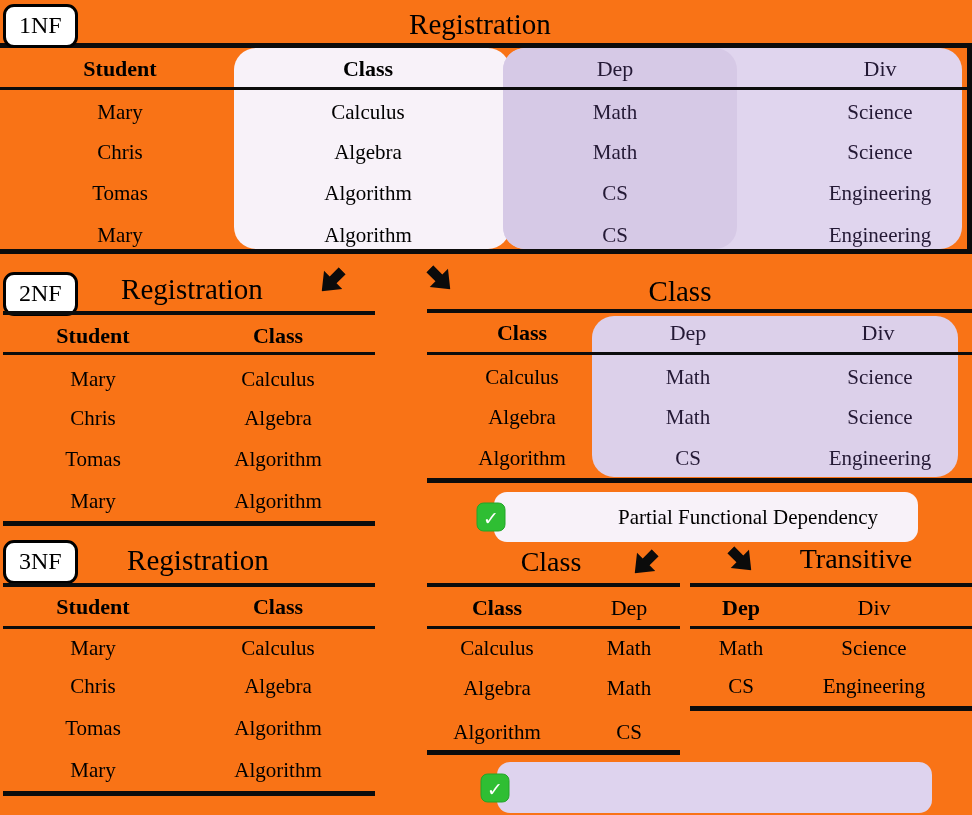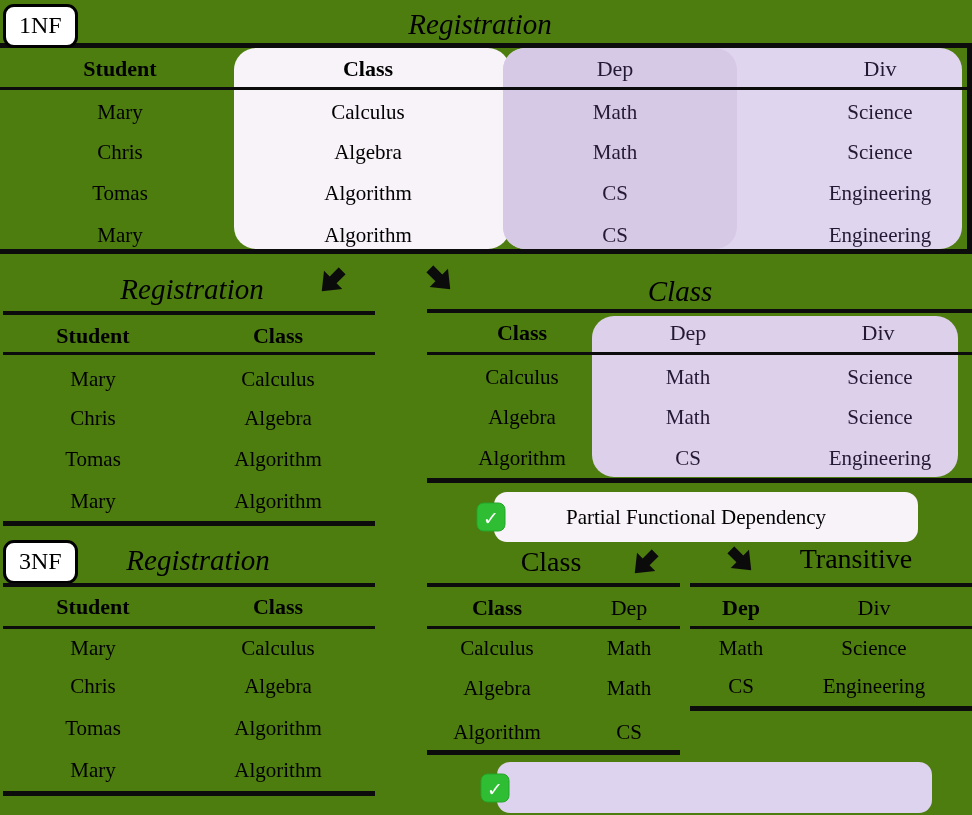--- a/index.html
+++ b/index.html
@@ -1,25 +1,25 @@
 <!DOCTYPE html>
 <html><head>
 <meta charset="utf-8">
 <style>
   html,body{margin:0;padding:0;background:#fff;}
-  .stage{position:relative;width:972px;height:815px;background:#4d7c0f;
+  .stage{position:relative;width:972px;height:815px;background:#f97316;
          font-family:"Liberation Serif","DejaVu Serif",serif;color:#000;overflow:hidden;}
   .hl{position:absolute;border-radius:22px;}
   .ruleh,.rulev{position:absolute;background:#0c0c0c;}
   .txt{position:absolute;transform:translate(-50%,-50%);white-space:nowrap;line-height:1;}
   .cell{font-size:21px;}
   .hdr{font-size:22px;}
   .key{font-weight:bold;}
   .ptext{color:#241935;}
-  .title{font-size:29px;font-style:italic;}
+  .title{font-size:29px;}
   .title-sm{font-size:28px;}
   .badge{position:absolute;border:3px solid #000;border-radius:11px;font-size:24px;
          line-height:1;padding:6px 13px 8px;background:#fff;}
   .band{position:absolute;border-radius:13px;}
   .check{position:absolute;width:27px;height:27px;transform:translate(-50%,-50%);
          background:#2fbe33;border:1px solid #23a528;border-radius:7px;color:#fff;
          display:flex;align-items:center;justify-content:center;
          font-family:"DejaVu Sans",sans-serif;font-size:19px;font-weight:bold;}
   .arrow{position:absolute;width:27px;height:29px;}
   .arrow svg{display:block;width:100%;height:100%;}
@@ -61,20 +61,21 @@
   <div class="txt cell" style="left:120px;top:193px;">Tomas</div>
   <div class="txt cell" style="left:368px;top:193px;">Algorithm</div>
   <div class="txt cell ptext" style="left:615px;top:193px;">CS</div>
   <div class="txt cell ptext" style="left:880px;top:193px;">Engineering</div>
 
   <div class="txt cell" style="left:120px;top:235px;">Mary</div>
   <div class="txt cell" style="left:368px;top:235px;">Algorithm</div>
   <div class="txt cell ptext" style="left:615px;top:235px;">CS</div>
   <div class="txt cell ptext" style="left:880px;top:235px;">Engineering</div>
 
+  <div class="badge" style="left:3px;top:272px;"><span>2NF</span></div>
   <div class="txt title" style="left:192px;top:289px;">Registration</div>
 
   <div class="arrow dl" style="left:332px;top:281px;">
     <svg viewBox="0 0 24 27">
         <path d="M7.5 0 H16.5 V12 H24 L12 27 L0 12 H7.5 Z" fill="#0b0b0b"></path>
       </svg>
   </div>
   <div class="arrow dr" style="left:440px;top:279px;">
     <svg viewBox="0 0 24 27">
         <path d="M7.5 0 H16.5 V12 H24 L12 27 L0 12 H7.5 Z" fill="#0b0b0b"></path>
@@ -116,21 +117,21 @@
   <div class="txt cell ptext" style="left:688px;top:417px;">Math</div>
   <div class="txt cell ptext" style="left:880px;top:417px;">Science</div>
   <div class="txt cell" style="left:522px;top:458px;">Algorithm</div>
   <div class="txt cell ptext" style="left:688px;top:458px;">CS</div>
   <div class="txt cell ptext" style="left:880px;top:458px;">Engineering</div>
 
   <div class="band" style="left:494px;top:492px;width:424px;height:50px;background:#f8f2f9;"></div>
   <div class="check" style="left:491px;top:517px;">
     <span>✓</span>
   </div>
-  <div class="txt cell" style="left:696px;top:517px;">Partial Functional Dependency</div>
+  <div class="txt cell" style="left:748px;top:517px;">Partial Functional Dependency</div>
 
   <div class="badge" style="left:3px;top:540px;"><span>3NF</span></div>
   <div class="txt title" style="left:198px;top:560px;">Registration</div>
 
   <div class="ruleh" style="left:3px;top:583px;width:372px;height:4px;"></div>
   <div class="ruleh" style="left:3px;top:626px;width:372px;height:2.5px;"></div>
   <div class="ruleh" style="left:3px;top:791px;width:372px;height:4.5px;"></div>
 
   <div class="txt hdr key" style="left:93px;top:607px;">Student</div>
   <div class="txt hdr key" style="left:278px;top:607px;">Class</div>

